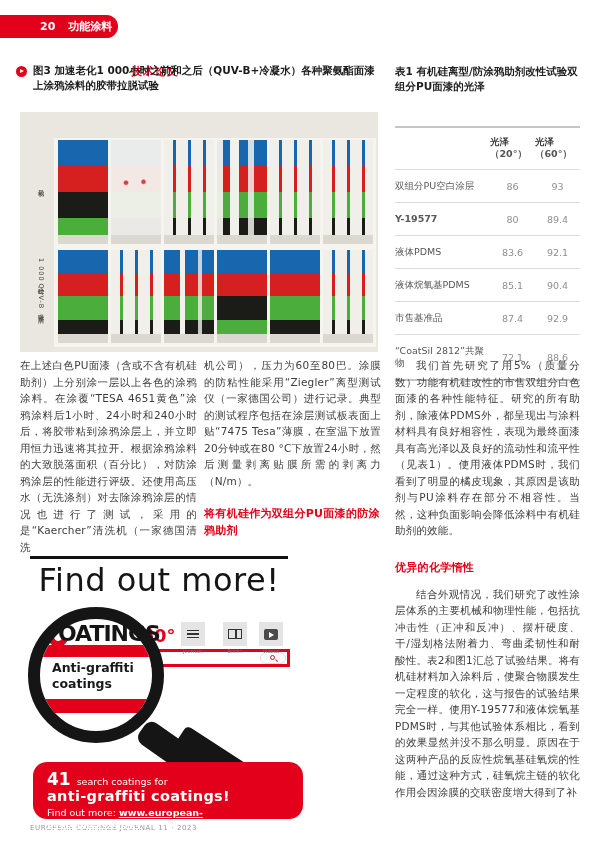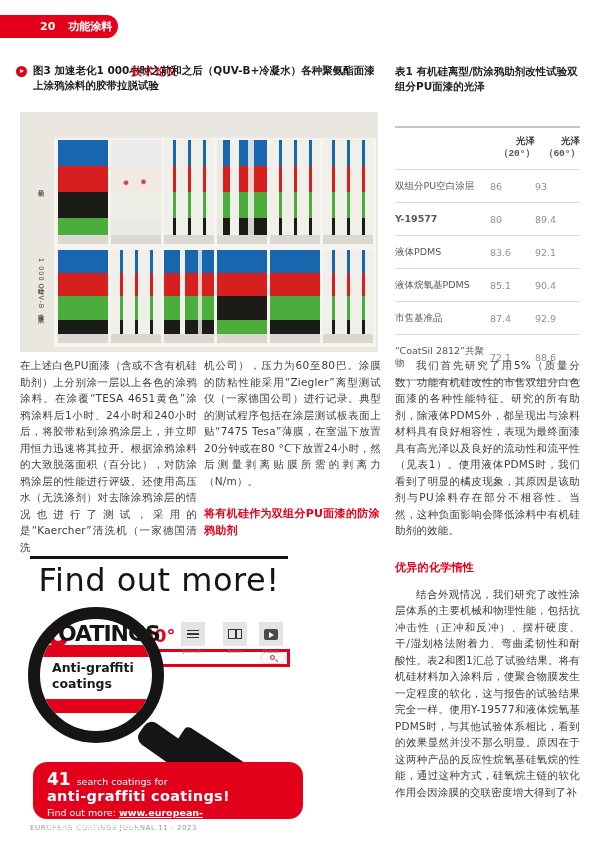--- a/index.html
+++ b/index.html
@@ -43,25 +43,25 @@
      radial-gradient(circle at 65% 44%,rgba(214,31,31,.85) 0 1.5px,transparent 3px),
      rgba(242,241,237,.96);}
 
   
   .table-block{position:absolute;left:395px;top:64px;width:185px;}
   .table-title{font-size:10.5px;font-weight:bold;color:#222;line-height:15px;margin-bottom:32px;}
   table{width:100%;border-collapse:collapse;}
   thead tr{border-top:2px solid #c6c6c6;}
   tbody tr{border-top:1px solid #dcdcdc;}
   tbody tr:last-child{border-bottom:2px solid #c6c6c6;}
-  th{font-size:9.5px;color:#3a3a3a;font-weight:bold;text-align:right;padding:8px 0 9px;line-height:12px;vertical-align:bottom;font-family:Liberation Mono, monospace;}
+  th{font-size:9.5px;color:#3a3a3a;font-weight:bold;text-align:left;padding:8px 0 9px;line-height:12px;vertical-align:bottom;}
   th .sub{font-weight:600;color:#555;}
   td{font-size:9.5px;padding:10px 0;vertical-align:middle;}
   td.lbl{color:#585858;width:95px;line-height:12px;}
-  td.val{color:#8f8f8f;width:45px;}
+  td.val{color:#8f8f8f;text-align:center;width:45px;}
   .bold-lbl{font-weight:bold;}
 
   
   .bodycol{position:absolute;top:357px;font-size:10.5px;line-height:16.5px;text-align:justify;
            color:#3d3d3d;letter-spacing:.2px;}
   .c1{left:20px;width:177px;}
   .c2{left:204px;width:177px;}
   .c3{left:395px;width:185px;}
   .red-head{color:var(--accent);font-weight:bold;font-size:11px;line-height:17px;text-align:left;margin-top:16px;letter-spacing:.3px;}
   .c3 .red-head{margin-top:20px;margin-bottom:10px;}

